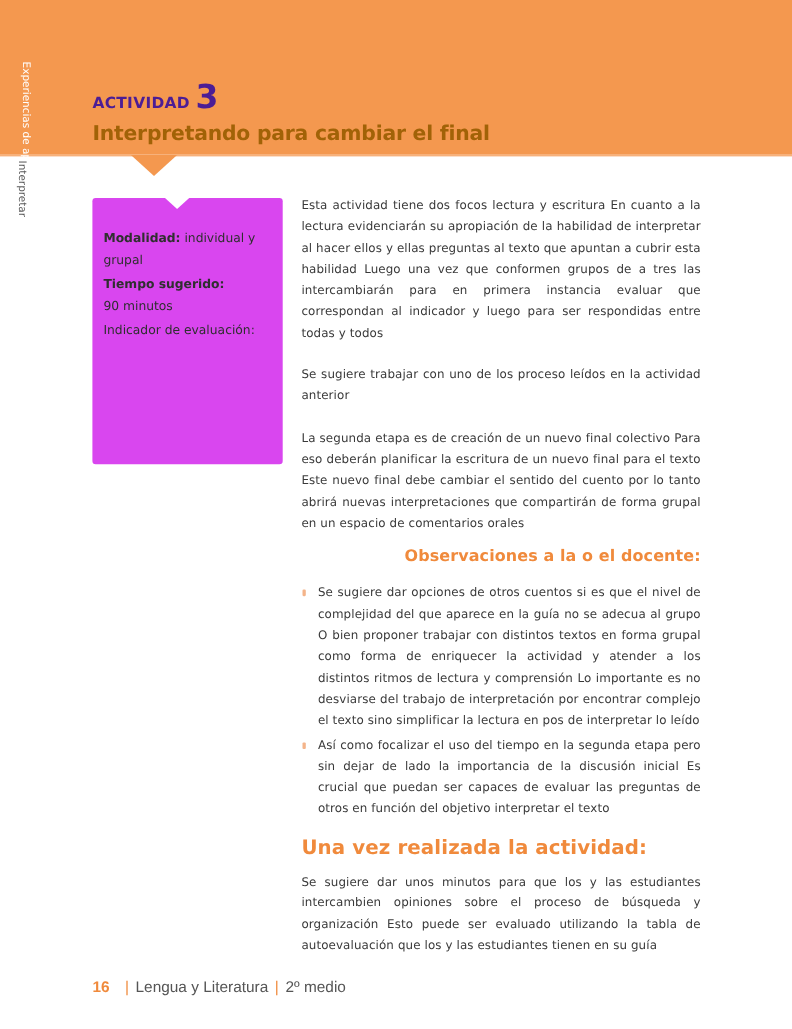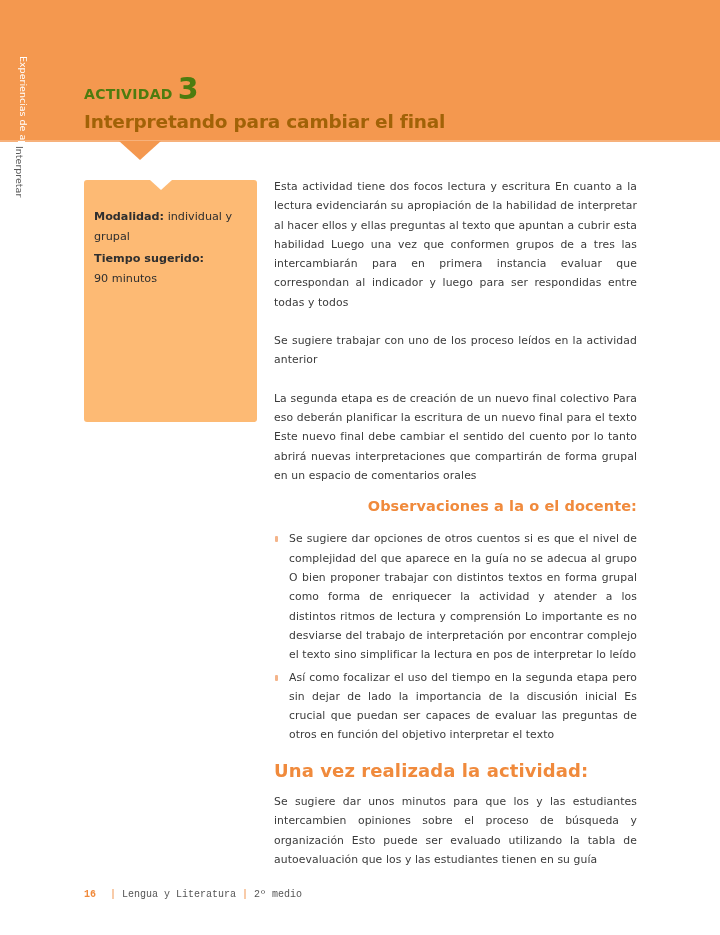--- a/index.html
+++ b/index.html
@@ -12,21 +12,21 @@
     }
     .header-notch {
       position: absolute; left: 119px; top: 141px; width: 0; height: 0;
       border-left: 21px solid transparent; border-right: 21px solid transparent;
       border-top: 19px solid #f4984f;
     }
     .header-divider {
       position: absolute; left: 0; top: 140px; width: 720px; height: 2px; background: #f7b17b;
     }
     .activity-label {
-      position: absolute; left: 84px; top: 75px; color: #4d7c0f;
+      position: absolute; left: 84px; top: 75px; color: #4c1d95;
       font-family: "DejaVu Sans", sans-serif; font-weight: bold;
       display: flex; align-items: baseline;
     }
     .activity-word { font-size: 14px; letter-spacing: 0.3px; }
     .activity-num { font-size: 30px; margin-left: 5px; line-height: 28px; }
     .activity-title {
       position: absolute; left: 84px; top: 111px; color: #a16207;
       font-family: "DejaVu Sans", sans-serif; font-size: 18.5px; font-weight: bold; letter-spacing: -0.2px;
     }
 
@@ -36,21 +36,21 @@
       font-family: "DejaVu Sans", sans-serif;
     }
     .side-tab-2 {
       position: absolute; left: 14px; top: 146px; color: #5a5a5a;
       writing-mode: vertical-rl; font-size: 9.5px;
       font-family: "DejaVu Sans", sans-serif;
     }
 
     .info-box {
       position: absolute; left: 84px; top: 180px; width: 173px; height: 242px;
-      background: #fdba74; border-radius: 3px;
+      background: #d946ef; border-radius: 3px;
     }
     .info-notch {
       position: absolute; left: 66px; top: 0; width: 0; height: 0;
       border-left: 11px solid transparent; border-right: 11px solid transparent;
       border-top: 10px solid #ffffff;
     }
     .info-content {
       position: absolute; left: 10px; top: 27px; width: 158px;
       font-size: 11.2px; line-height: 20px; color: #2f2f2f;
       font-family: "DejaVu Sans", sans-serif;
@@ -76,22 +76,22 @@
     }
     .sub-h {
       color: #f08a3c; font-weight: bold; font-size: 18px; margin: 16px 0 12px 0;
       font-family: "DejaVu Sans", sans-serif;
     }
     .obs-list { list-style: none; }
     .obs-list li { position: relative; padding-left: 15px; text-align: justify; margin-bottom: 3px; }
     .obs-list .bullet-dot { top: 7px; left: 1px; }
 
     .footer {
-      position: absolute; left: 84px; top: 889px; font-size: 10px; color: #555;
-      font-family: Liberation Mono, monospace; display: flex; align-items: baseline;
+      position: absolute; left: 84px; top: 889px; font-size: 14px; color: #555;
+      font-family: Liberation Sans, sans-serif; display: flex; align-items: baseline;
     }
     .footer-page { color: #f08a3c; font-weight: bold; margin-right: 14px; }
     .footer-sep { color: #f08a3c; margin: 0 6px; }
   </style>
 </head>
 <body>
 
 <div class="header-band"></div>
 <div class="header-divider"></div>
 <div class="header-notch"></div>
@@ -104,20 +104,21 @@
   <span class="activity-num">3</span>
 </div>
 <div class="activity-title">Interpretando para cambiar el final</div>
 
 <div class="info-box">
   <div class="info-notch"></div>
   <div class="info-content">
     <span class="info-line"><span class="info-bold">Modalidad:</span><span> individual y grupal</span></span>
     <span class="info-line info-bold" style="margin-top:2px">Tiempo sugerido:</span>
     <span class="info-line">90 minutos</span>
+    <span class="info-line" style="margin-top:2px">Indicador de evaluación:</span>
   </div>
 </div>
 
 <div class="main-col">
   <p class="para">Esta actividad tiene dos focos lectura y escritura En cuanto a la lectura evidenciarán su apropiación de la habilidad de interpretar al hacer ellos y ellas preguntas al texto que apuntan a cubrir esta habilidad Luego una vez que conformen grupos de a tres las intercambiarán para en primera instancia evaluar que correspondan al indicador y luego para ser respondidas entre todas y todos</p>
   <p class="para">Se sugiere trabajar con uno de los proceso leídos en la actividad anterior</p>
   <p class="para" style="margin-bottom:12px">La segunda etapa es de creación de un nuevo final colectivo Para eso deberán planificar la escritura de un nuevo final para el texto Este nuevo final debe cambiar el sentido del cuento por lo tanto abrirá nuevas interpretaciones que compartirán de forma grupal en un espacio de comentarios orales</p>
 
   <h2 class="section-h">Observaciones a la o el docente:</h2>
   <ul class="obs-list">

